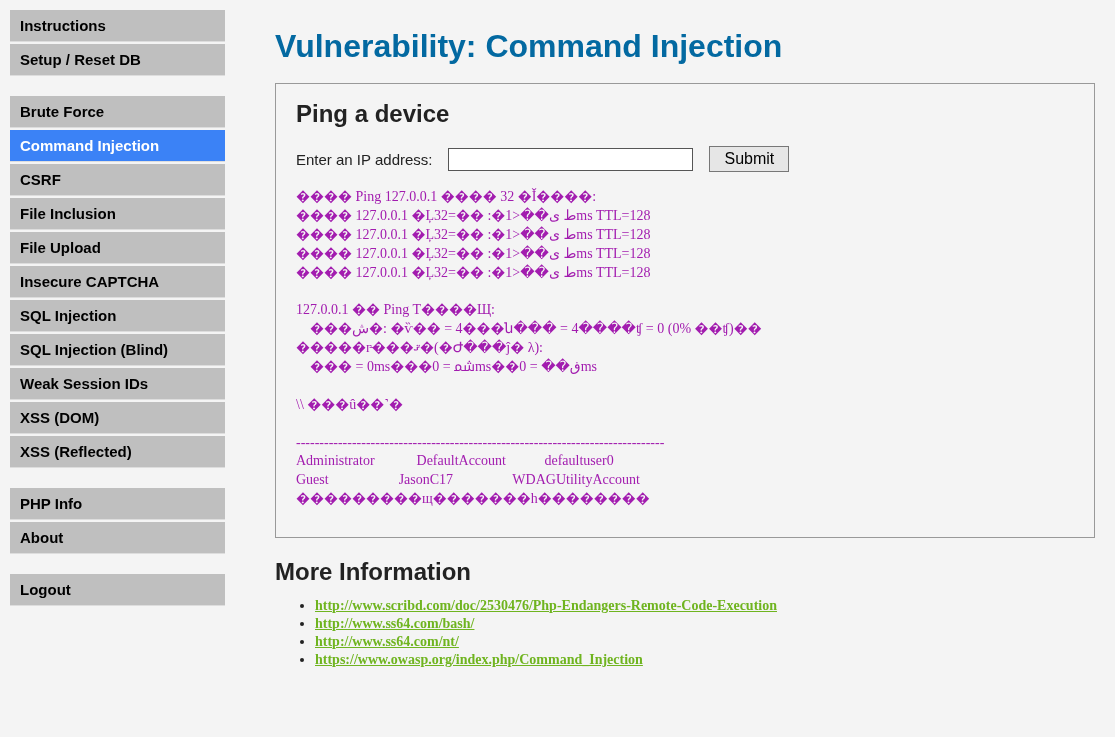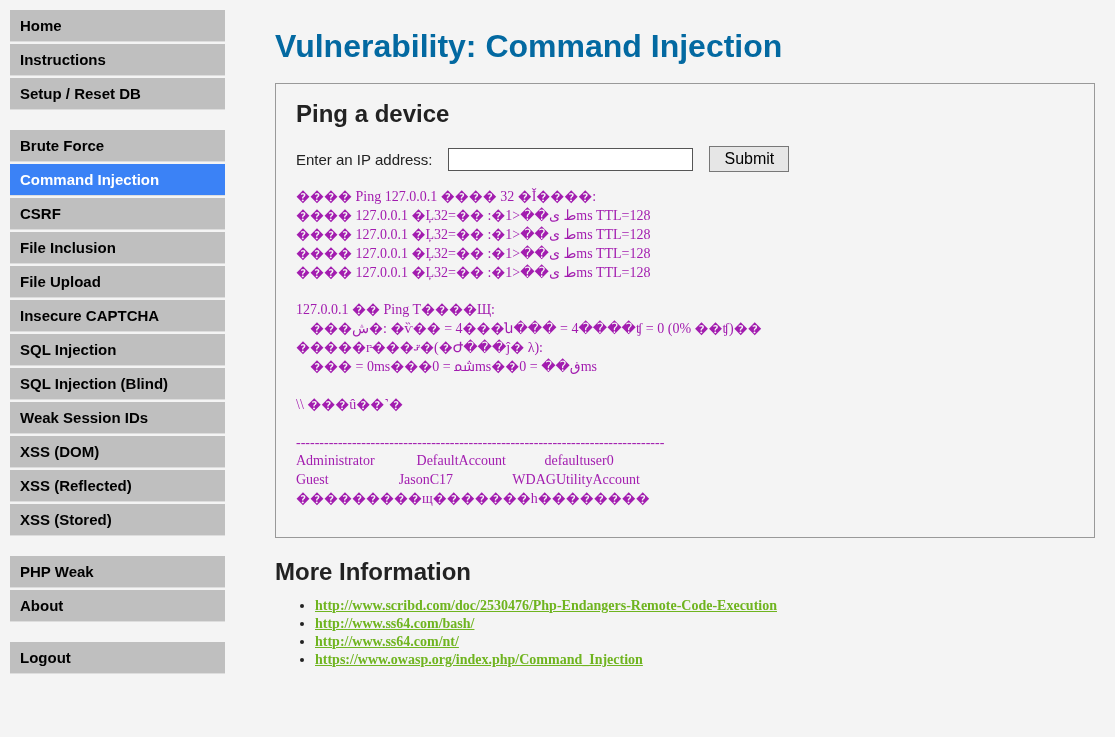--- a/index.html
+++ b/index.html
@@ -100,40 +100,38 @@
       text-decoration: underline;
       font-size: 14px;
     }
   </style>
 </head>
 <body>
 
 <div class="layout">
   <aside class="sidebar">
     <div class="nav-group">
-        <button class="nav-item">Home</button>
         <button class="nav-item">Instructions</button>
         <button class="nav-item">Setup / Reset DB</button>
       </div>
     <div class="nav-group">
         <button class="nav-item">Brute Force</button>
         <button class="nav-item active">Command Injection</button>
         <button class="nav-item">CSRF</button>
         <button class="nav-item">File Inclusion</button>
         <button class="nav-item">File Upload</button>
         <button class="nav-item">Insecure CAPTCHA</button>
         <button class="nav-item">SQL Injection</button>
         <button class="nav-item">SQL Injection (Blind)</button>
         <button class="nav-item">Weak Session IDs</button>
         <button class="nav-item">XSS (DOM)</button>
         <button class="nav-item">XSS (Reflected)</button>
-        <button class="nav-item">XSS (Stored)</button>
       </div>
     <div class="nav-group">
-        <button class="nav-item">PHP Weak</button>
+        <button class="nav-item">PHP Info</button>
         <button class="nav-item">About</button>
       </div>
     <div class="nav-group">
         <button class="nav-item">Logout</button>
       </div>
   </aside>
 
   <main class="main">
     <h1>Vulnerability: Command Injection</h1>
 

